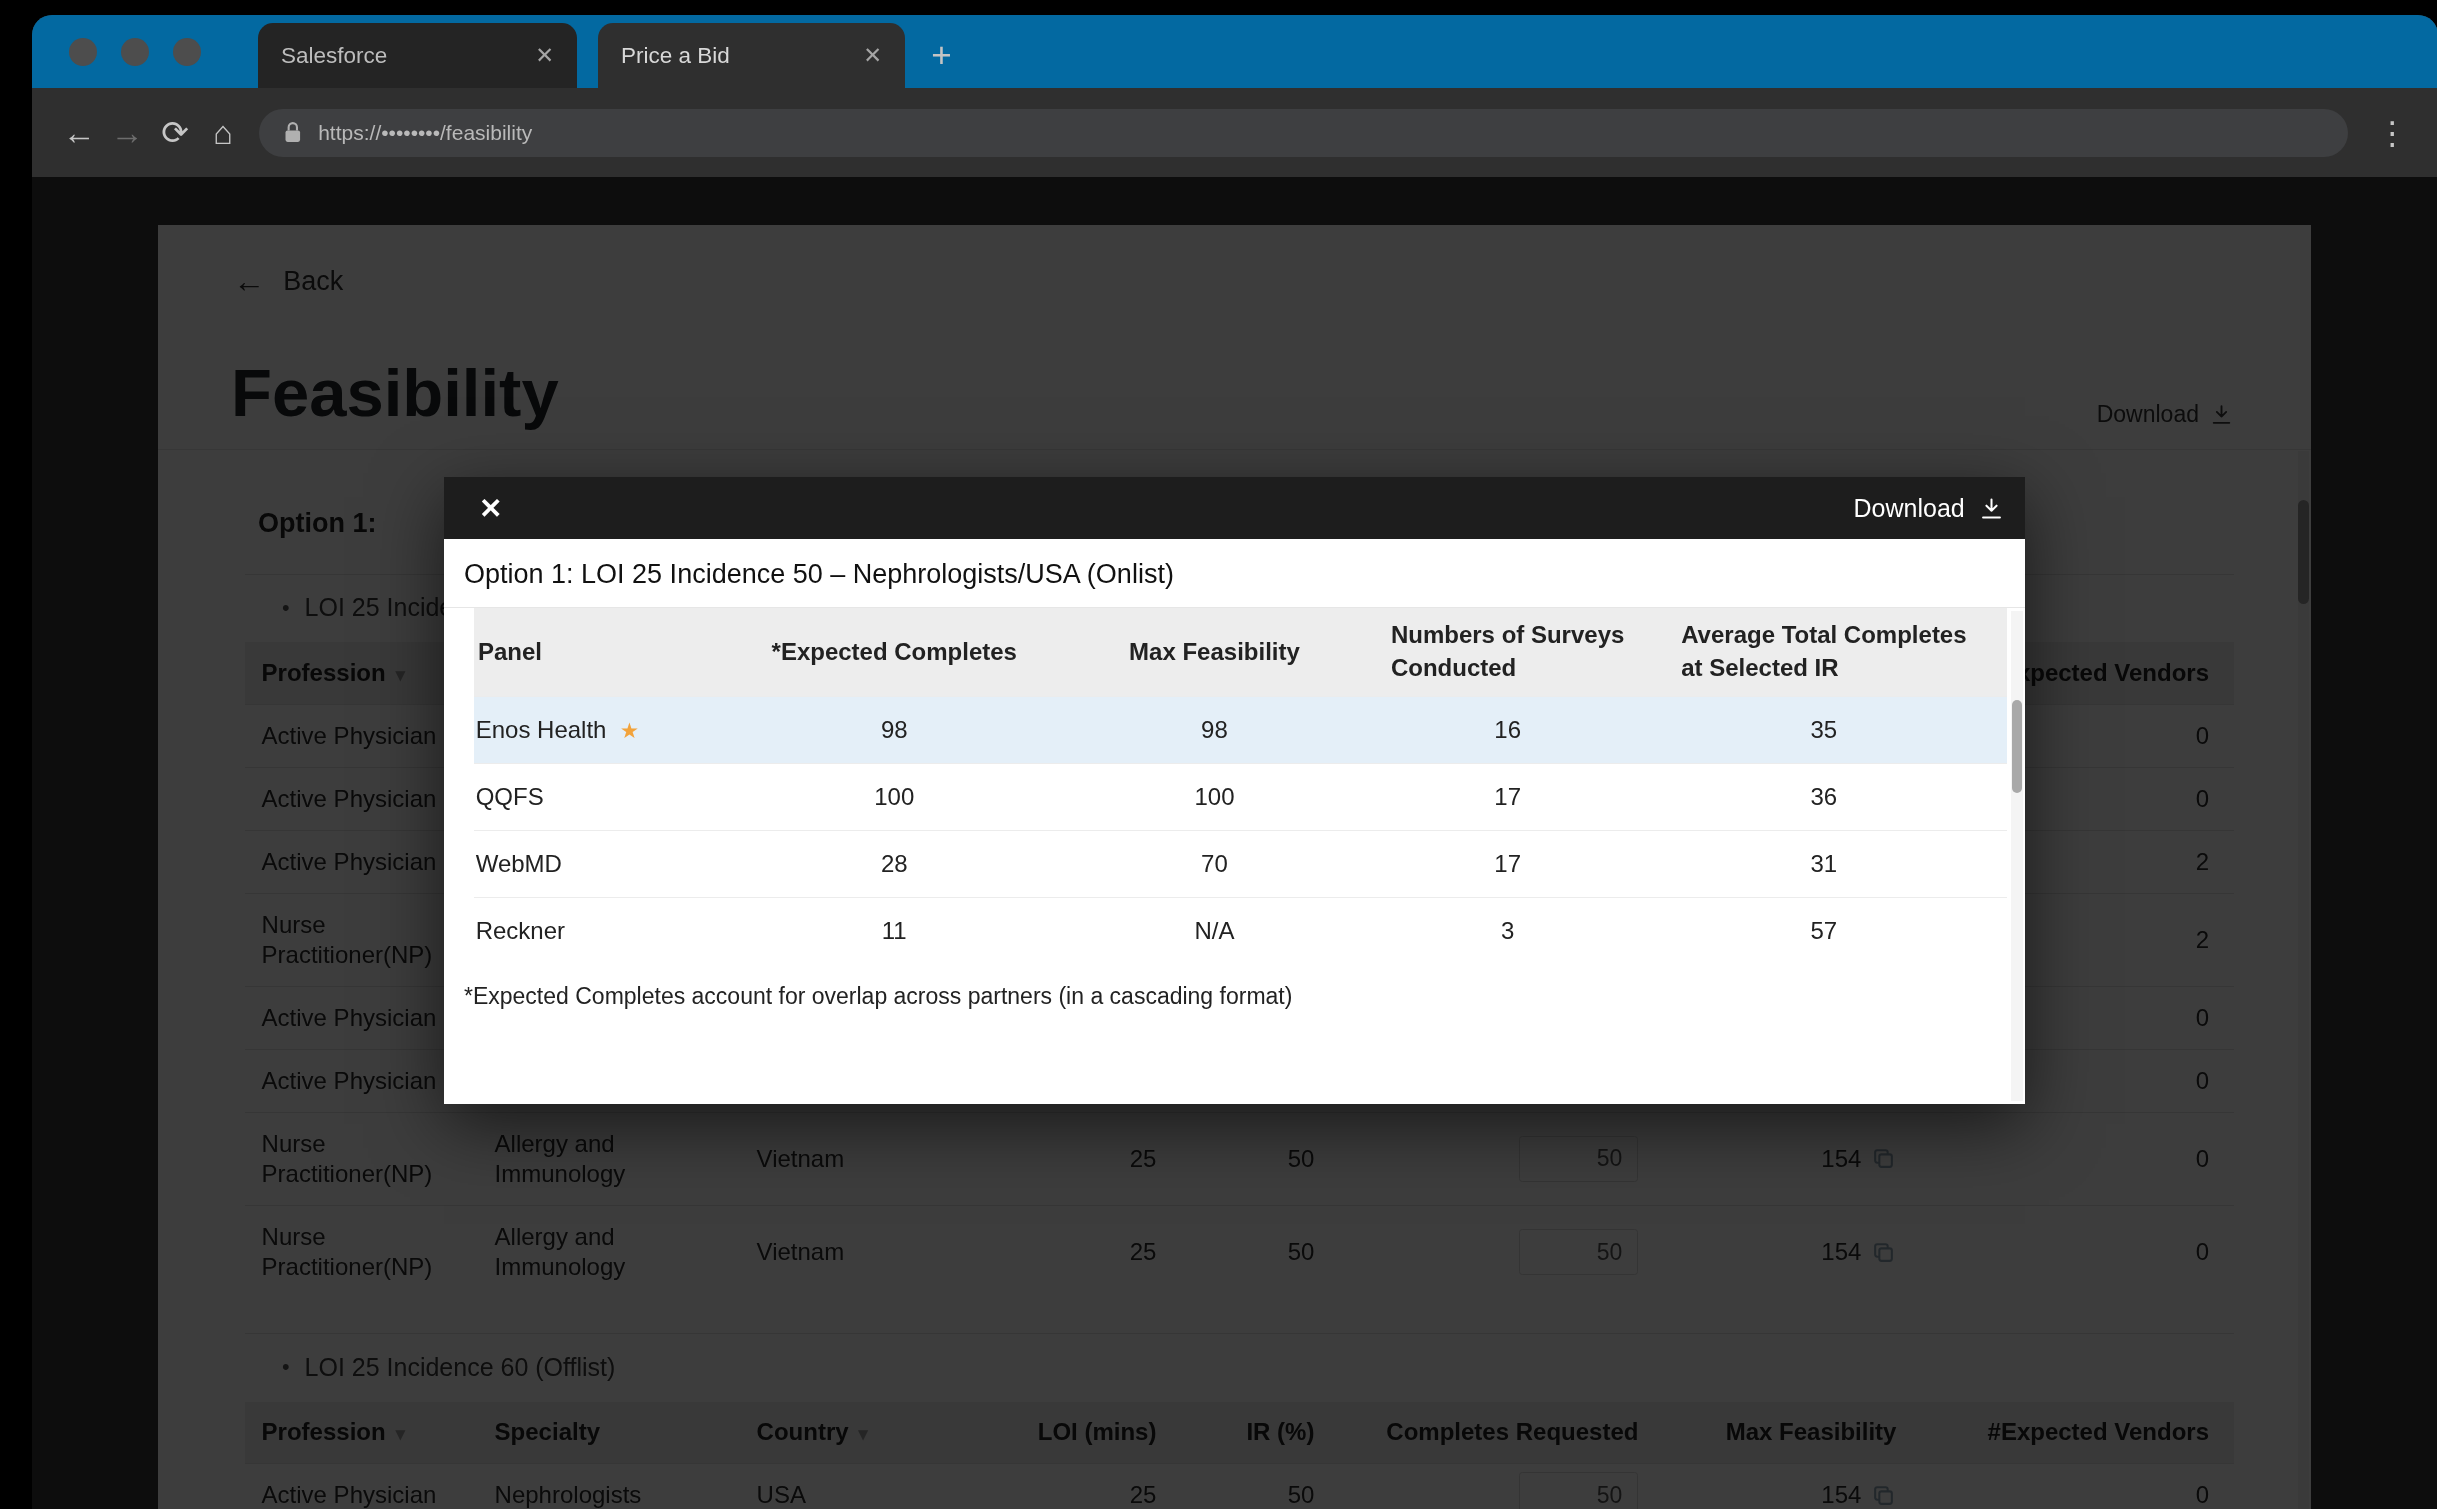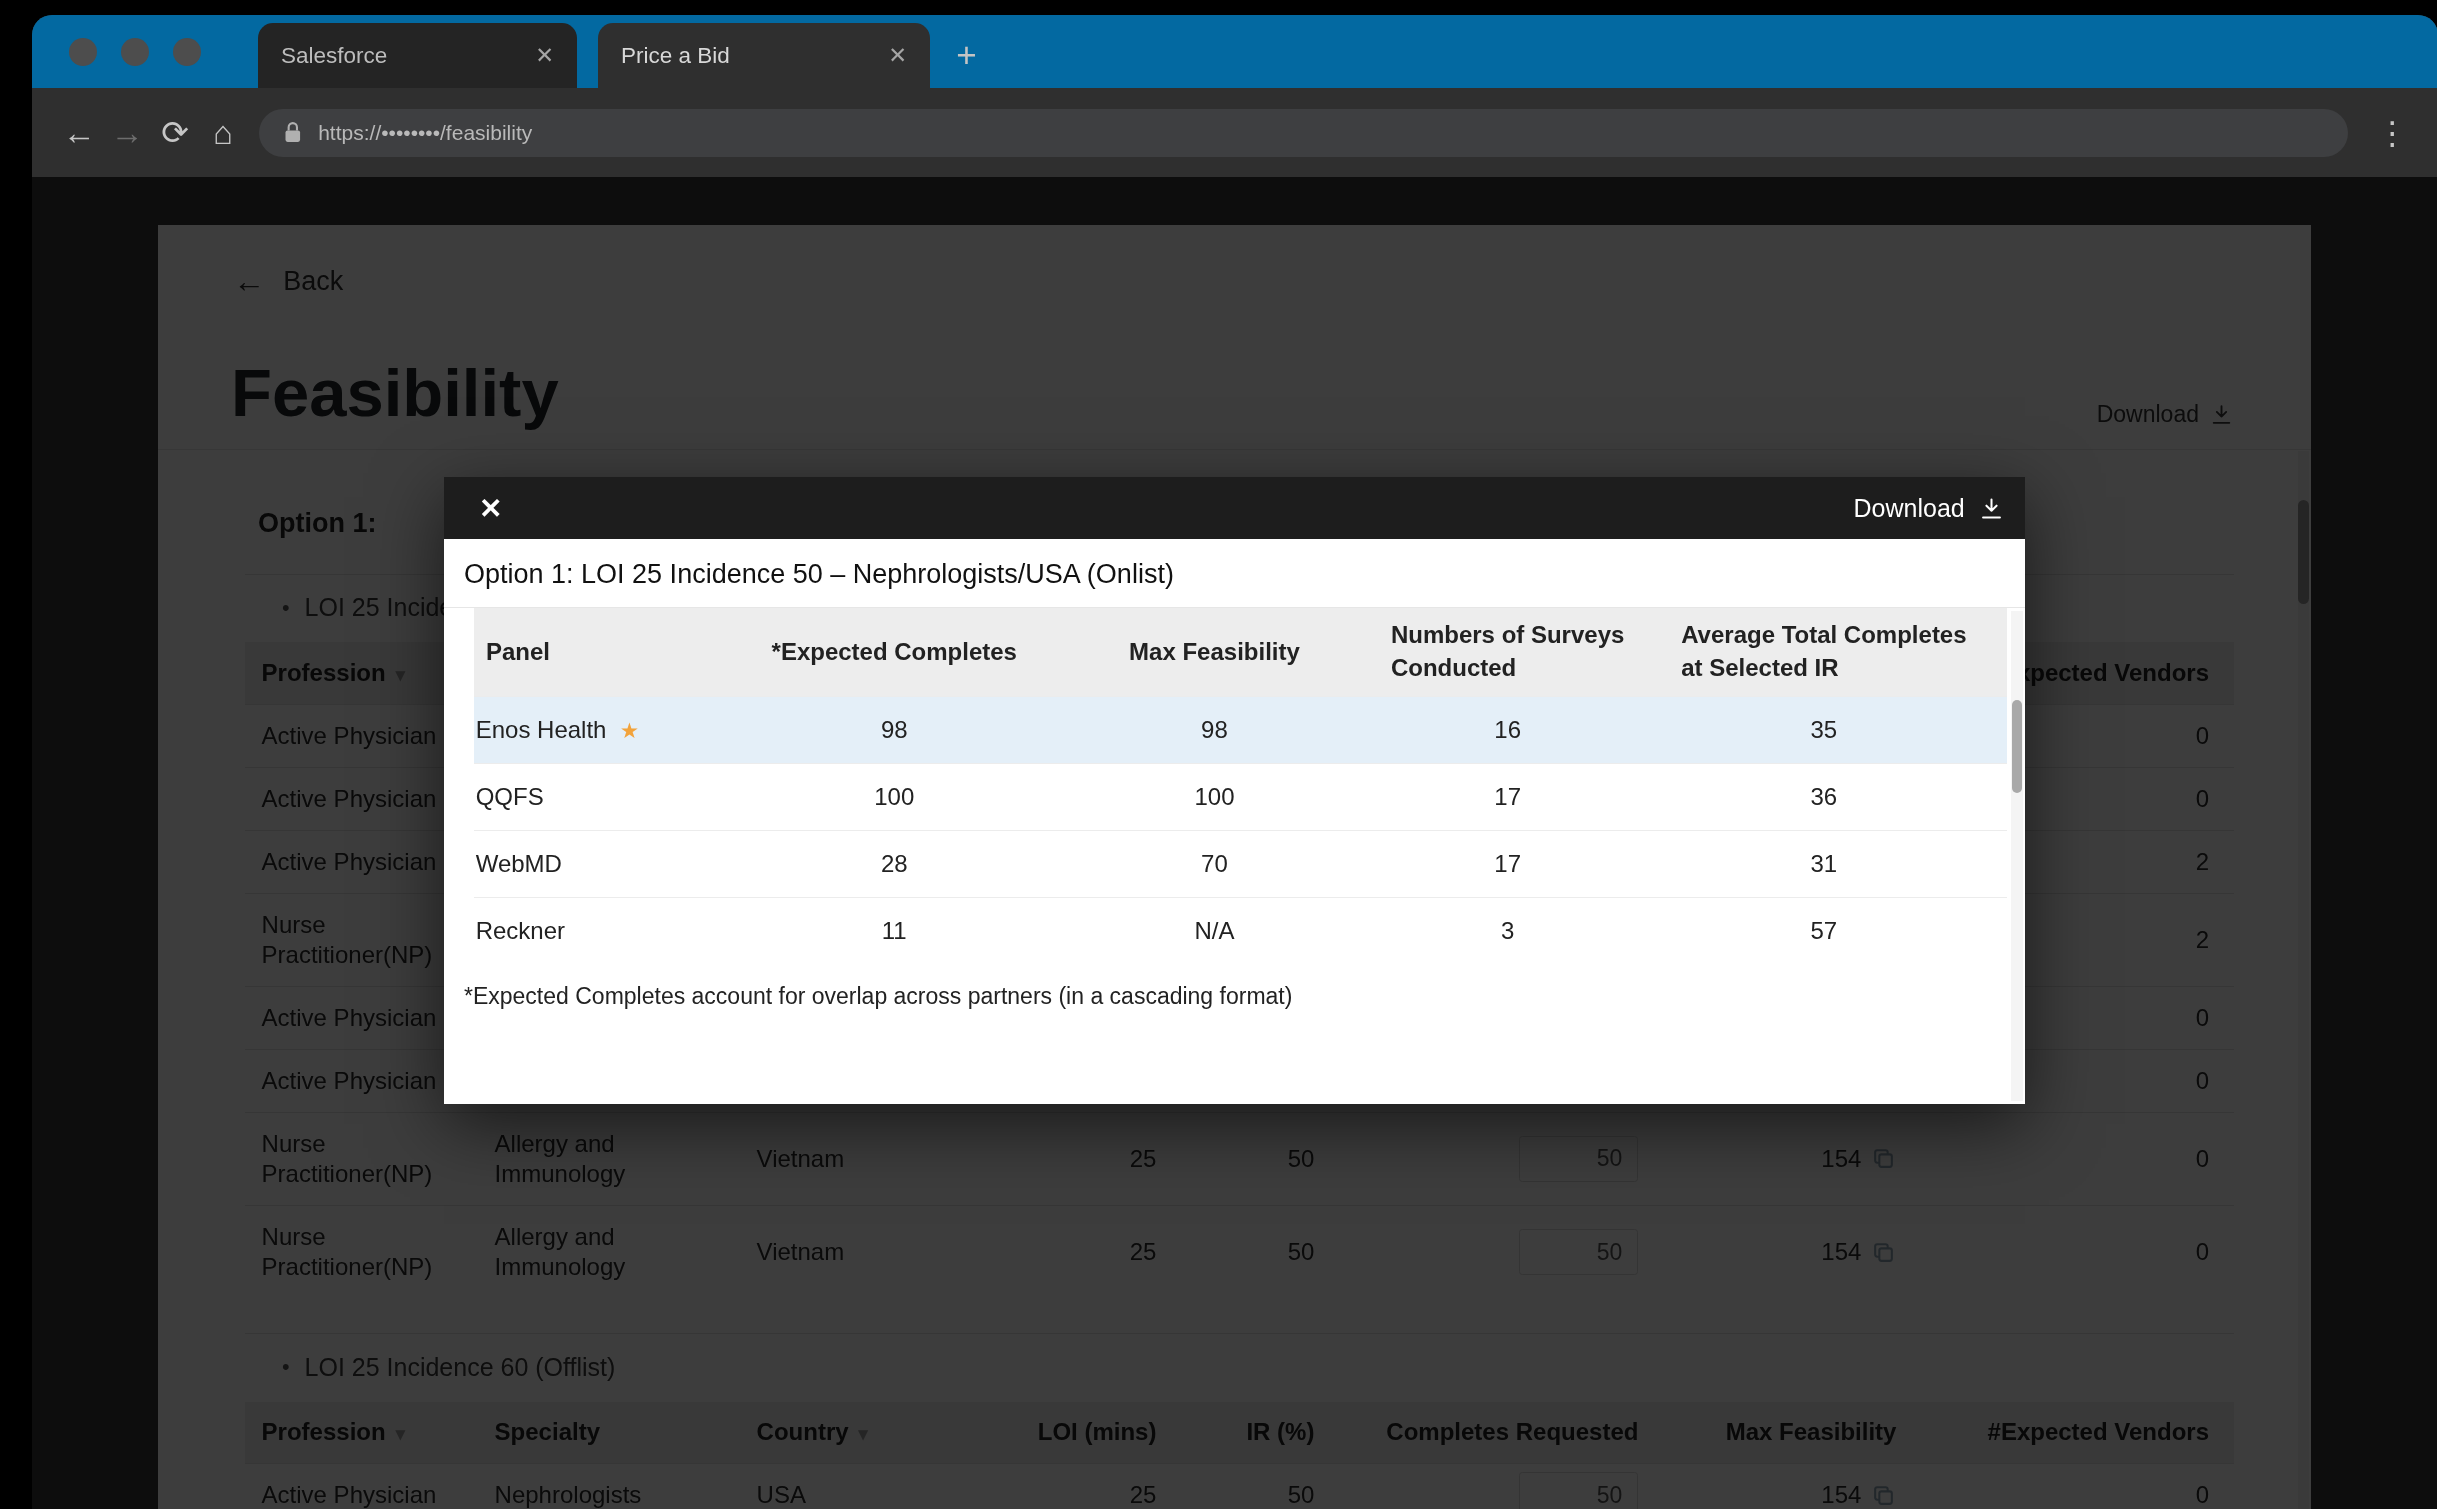--- a/index.html
+++ b/index.html
@@ -11,21 +11,21 @@
             border-radius:20px 20px 0 0; overflow:hidden; background:#383838; }
 
   .titlebar { position:relative; height:73px; background:#0369a1; }
   .traffic { position:absolute; top:22.5px; left:37px; display:flex; gap:24px; }
   .light { width:28px; height:28px; border-radius:50%; background:#4d4d4d; }
 
   .tabs { position:absolute; left:226px; bottom:0; display:flex; align-items:flex-end; }
   .tab { height:65px; border-radius:15px 15px 0 0; display:flex; align-items:center;
          padding:0 23px; font-size:22.5px; }
   .tab.inactive { width:319px; background:#242424; color:#bdbdbd; margin-right:21px; }
-  .tab.active   { width:332px; background:#2f2f2f; color:#d8d8d8; }
+  .tab.active   { width:307px; background:#2f2f2f; color:#d8d8d8; }
   .tab-close { margin-left:auto; color:#a5a5a5; font-size:22.5px; }
   .newtab { width:43px; height:43px; margin:0 0 11.6px 15px; color:#c4c4c4; font-size:35px;
             display:flex; align-items:center; justify-content:center; border-radius:50%; }
 
   .toolbar { height:89px; background:#2f2f2f; display:flex; align-items:center; padding:0 23px; }
   .navbtn { width:48px; height:48px; display:flex; align-items:center; justify-content:center;
             font-size:33px; color:#c6c6c6; border-radius:50%; }
   .navbtn.dim { color:#6d6d6d; }
   .urlbar { flex:1; height:48px; margin:0 21.6px 0 11.6px; background:#3e3f41; border-radius:25px;
             display:flex; align-items:center; padding:0 23px; gap:15px;
@@ -84,21 +84,21 @@
   .modal-download { margin-left:auto; color:#fff; font-size:25px; display:flex; align-items:center; gap:13.3px; }
   .modal-title { font-size:27px; font-weight:400; color:#111; padding:20px 20px 16.6px 20px;
                  border-bottom:0.8px solid #e6e6e6; }
 
   table.modal-table { border-collapse:collapse; table-layout:fixed; width:1533px; margin-left:30px;
                       font-size:24px; color:#222; }
   .mcol-panel{width:260px}.mcol-expected{width:320px}.mcol-maxfeas{width:320px}
   .mcol-surveys{width:266px}.mcol-avg{width:366px}
   .modal-table th { background:#ededed; font-weight:700; height:89px; vertical-align:middle;
                     text-align:center; }
-  .modal-table th.left { text-align:left; padding-left:12px;margin-left:39px; }
+  .modal-table th.left { text-align:left; padding-left:4px;margin-left:39px; }
   .hblock { display:inline-block; text-align:left; white-space:pre-line; line-height:1.35; }
   .modal-table td { height:67px; border-top:0.8px solid #ececec; text-align:center; vertical-align:middle; }
   .modal-table td.left { text-align:left; padding-left:1.7px; }
   tr.hl-green td { background:#e7f1df; }
   tr.hl-blue td { background:#e4eff8; }
   .star { margin-left:13.3px; font-size:21.6px; }
   .star.gray { color:#a3a3a3; }
   .star.orange { color:#f2a33c; }
   .modal-footnote { font-size:23px; color:#222; padding:18.3px 20px; }
 

